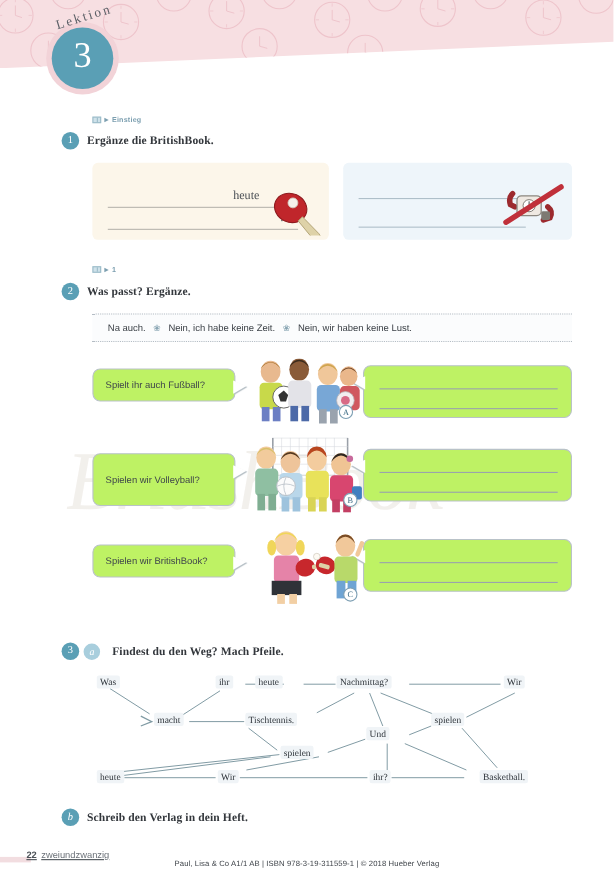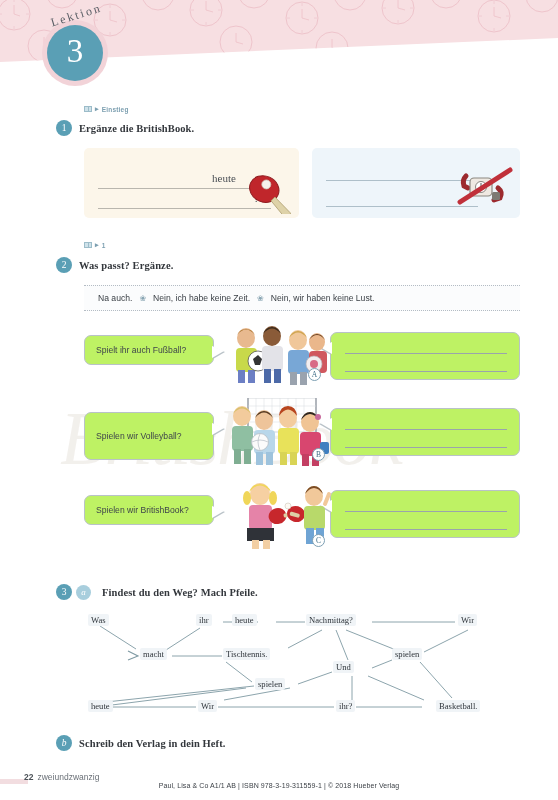--- a/index.html
+++ b/index.html
@@ -158,21 +158,21 @@
   .maze svg { position:absolute; left:0; top:0; }
   .mword {
     position:absolute; background:#f0f4f7;
     font-size:8.6px; color:#2f353b; padding:1px 3px;
     border-radius:2px; white-space:nowrap; z-index:3;
   }
 
   
   .pagenum {
     position:absolute; left:24px; top:772px;
-    font-size:8.5px; color:#4b5157;
+    font-size:8.5px; color:#4b5157;text-decoration:underline;
   }
   .pagenum b { font-weight:bold; }
   .pagenum span.word { color:#6b7178; margin-left:4px; }
   .footer-rule {
     position:absolute; left:0; top:779px; width:28px; height:5px;
     background:#f2dde0;
   }
   .copyright {
     position:absolute; left:0; top:782px; width:558px; text-align:center;
     font-size:7px; color:#3a3f45; letter-spacing:.1px;

